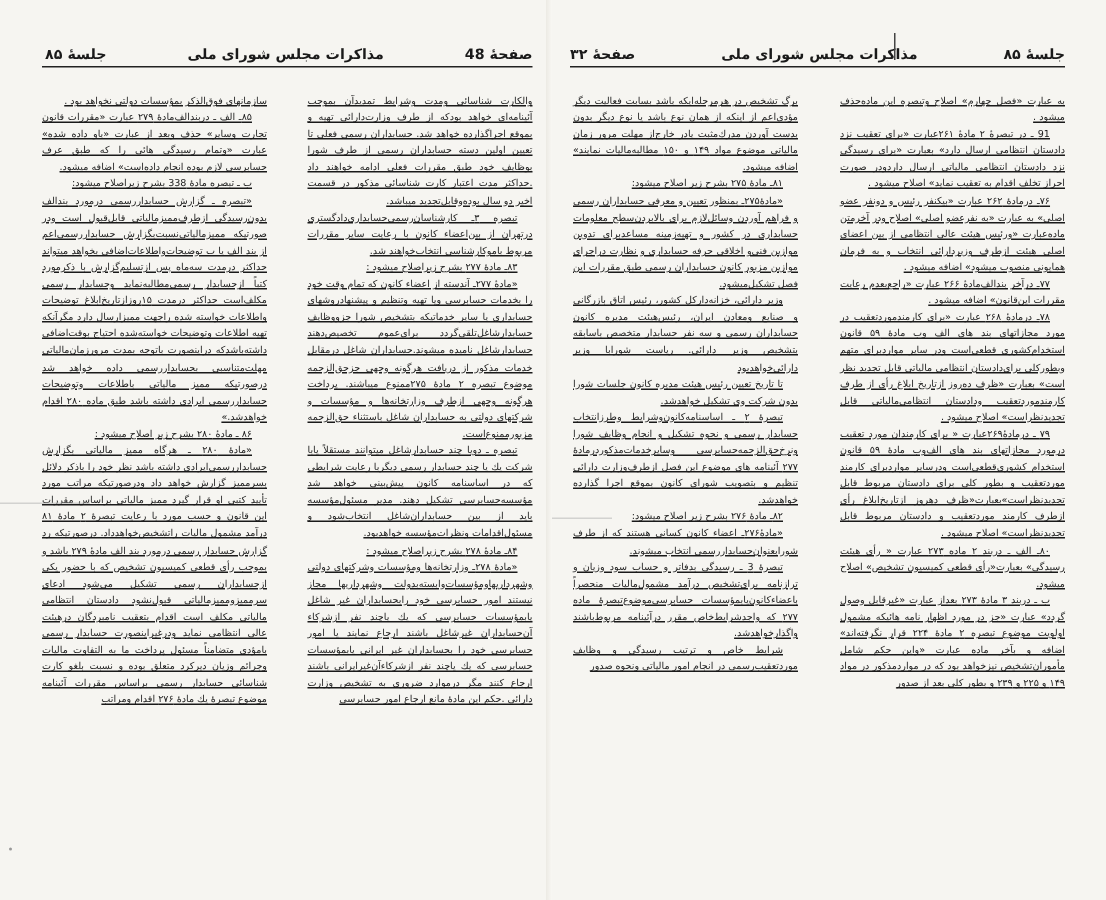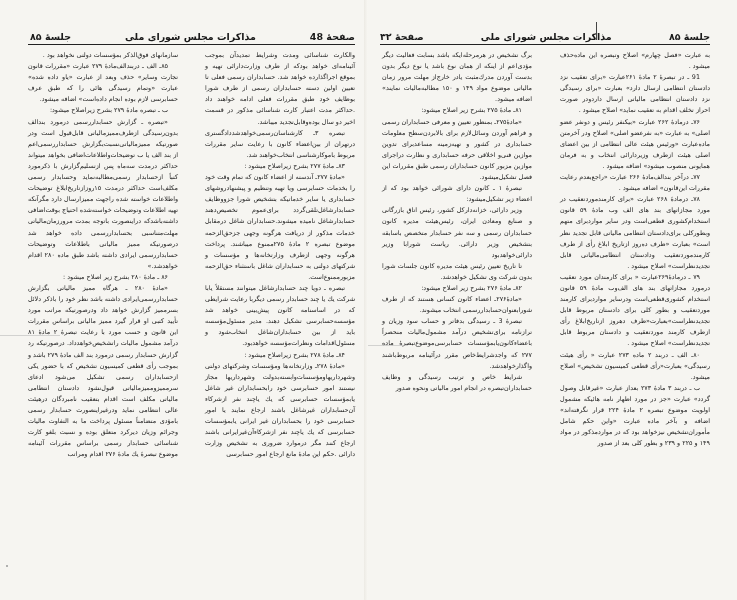--- a/index.html
+++ b/index.html
@@ -27,22 +27,22 @@
     font-weight:bold; font-size:9.5px; direction:rtl;
   }
   .page.left .header { left:30px; width:325px; }
   .page.right .header { left:12px; width:330px; }
   .rule {
     position:absolute; top:44px; height:0; border-top:1.6px solid #222;
   }
   .page.left .rule { left:28px; width:327px; }
   .page.right .rule { left:12px; width:330px; }
   .col {
-    position:absolute; top:50px; width:150px; direction:rtl; text-align:justify;
-    font-size:6.4px; line-height:11.1px; letter-spacing:-0.1px;
+    position:absolute; top:62px; width:150px; direction:rtl; text-align:justify;
+    font-size:6.4px; line-height:11.1px; letter-spacing:-0.1px;text-decoration:underline;
   }
   .col p { margin:0; }
   .col p.indent { text-indent:10px; }
   .page.left .col.c1 { left:205px; }
   .page.left .col.c2 { left:28px; }
   .page.right .col.c1 { left:192px; }
   .page.right .col.c2 { left:14px; }
   .speck { position:absolute; width:2px; height:2px; background:#999; border-radius:50%; }
   .hr-faint { position:absolute; height:0; border-top:1px solid #bbb; opacity:.6; }
 </style>
@@ -54,32 +54,32 @@
   <div class="page left">
     <div class="header">
       <span>صفحهٔ 48</span>
       <span>مذاکرات مجلس شورای ملی</span>
       <span>جلسهٔ ۸۵</span>
     </div>
     <div class="rule"></div>
 
     <div class="col c1">
       <p>والکارت شناسائی ومدت وشرایط تمدیدآن بموجب آئینامه‌ای خواهد بودکه از طرف وزارت‌دارائی تهیه و بموقع اجراگذارده خواهد شد. حسابداران رسمی فعلی تا تعیین اولین دسته حسابداران رسمی از طرف شورا بوظایف خود طبق مقررات فعلی ادامه خواهند داد .حداکثر مدت اعتبار کارت شناسائی مذکور در قسمت اخیر دو سال بوده‌وقابل‌تجدید میباشد.</p>
-      <p class="indent">تبصره ۳ـ کارشناسان‌رسمی‌خواهدشد‌دادگستری درتهران از بین‌اعضاء کانون با رعایت سایر مقررات مربوط باموکارشناسی انتخاب‌خواهند شد.</p>
+      <p class="indent">تبصره ۳ـ کارشناسان‌رسمی‌حسابداری‌دادگستری درتهران از بین‌اعضاء کانون با رعایت سایر مقررات مربوط باموکارشناسی انتخاب‌خواهند شد.</p>
       <p class="indent">۸۳ـ مادهٔ ۲۷۷ بشرح زیراصلاح میشود :</p>
       <p class="indent">«مادهٔ ۲۷۷ـ آندسته از اعضاء کانون که تمام وقت خود را بخدمات حسابرسی ویا تهیه وتنظیم و پیشنهادروشهای حسابداری یا سایر خدماتیکه بتشخیص شورا جزووظایف حسابدارشاغل‌تلقی‌گردد برای‌عموم تخصیص‌دهند حسابدارشاغل نامیده میشوند.حسابداران شاغل درمقابل خدمات مذکور از دریافت هرگونه وجهی جزحق‌الزحمه موضوع تبصره ۲ مادهٔ ۲۷۵ممنوع میباشند. پرداخت هرگونه وجهی ازطرف وزارتخانه‌ها و مؤسسات و شرکتهای دولتی به حسابداران شاغل باستثناء حق‌الزحمه مزبورممنوع‌است.</p>
       <p class="indent">تبصره ـ دویا چند حسابدارشاغل میتوانند مستقلاً یابا شرکت یك یا چند حسابدار رسمی دیگربا رعایت شرایطی که در اساسنامه کانون پیش‌بینی خواهد شد مؤسسه‌حسابرسی تشکیل دهند. مدیر مسئول‌مؤسسه باید از بین حسابداران‌شاغل انتخاب‌شود و مسئول‌اقدامات ونظرات‌مؤسسه خواهدبود.</p>
       <p class="indent">۸۴ـ مادهٔ ۲۷۸ بشرح زیراصلاح میشود :</p>
       <p class="indent">«مادهٔ ۲۷۸ـ وزارتخانه‌ها ومؤسسات وشرکتهای دولتی وشهرداریهاومؤسسات‌وابسته‌بدولت وشهرداریها مجاز نیستند امور حسابرسی خود رابحسابداران غیر شاغل یابمؤسسات حسابرسی که یك یاچند نفر ازشرکاء آن‌حسابداران غیرشاغل باشند ارجاع نمایند یا امور حسابرسی خود را بحسابداران غیر ایرانی یابمؤسسات حسابرسی که یك یاچند نفر ازشرکاءآن‌غیرایرانی باشند ارجاع کنند مگر درموارد ضروری به تشخیص وزارت دارائی .حکم این مادهٔ مانع ارجاع امور حسابرسی</p>
     </div>
 
     <div class="col c2">
       <p>سازمانهای فوق‌الذکر بمؤسسات دولتی نخواهد بود .</p>
       <p class="indent">۸۵ـ الف ـ دربندالف‌مادهٔ ۲۷۹ عبارت «مقررات قانون تجارت وسایر» حذف وبعد از عبارت «یاو داده شده» عبارت «وتمام رسیدگی هائی را که طبق عرف حسابرسی لازم بوده انجام داده‌است» اضافه میشود.</p>
-      <p class="indent">ب ـ تبصره مادهٔ ۲۷۹ بشرح زیراصلاح میشود:</p>
+      <p class="indent">ب ـ تبصره مادهٔ 338 بشرح زیراصلاح میشود:</p>
       <p class="indent">«تبصره ـ گزارش حسابداررسمی درمورد بندالف بدون‌رسیدگی ازطرف‌ممیزمالیاتی قابل‌قبول است ودر صورتیکه ممیزمالیاتی‌نسبت‌بگزارش حسابداررسمی‌اعم از بند الف یا ب توضیحات‌واطلاعات‌اضافی بخواهد میتواند حداکثر درمدت سه‌ماه پس ازتسلیم‌گزارش با ذکرمورد کتباً ازحسابدار رسمی‌مطالبه‌نماید وحسابدار رسمی مکلف‌است حداکثر درمدت ۱۵روزازتاریخ‌ابلاغ توضیحات واطلاعات خواسته شده راجهت ممیزارسال دارد مگرآنکه تهیه اطلاعات وتوضیحات خواسته‌شده احتیاج بوقت‌اضافی داشته‌باشدکه دراینصورت باتوجه بمدت مرورزمان‌مالیاتی مهلت‌متناسبی بحسابداررسمی داده خواهد شد درصورتیکه ممیز مالیاتی باطلاعات وتوضیحات حسابداررسمی ایرادی داشته باشد طبق ماده ۲۸۰ اقدام خواهدشد.»</p>
       <p class="indent">۸۶ ـ مادهٔ ۲۸۰ بشرح زیر اصلاح میشود :</p>
       <p class="indent">«مادهٔ ۲۸۰ ـ هرگاه ممیز مالیاتی بگزارش حسابداررسمی‌ایرادی داشته باشد نظر خود را باذکر دلائل بسرممیز گزارش خواهد داد ودرصورتیکه مراتب مورد تأیید کتبی او قرار گیرد ممیز مالیاتی براساس مقررات این قانون و حسب مورد با رعایت تبصرهٔ ۲ مادهٔ ۸۱ درآمد مشمول مالیات راتشخیص‌خواهدداد. درصورتیکه رد گزارش حسابدار رسمی درمورد بند الف مادهٔ ۲۷۹ باشد و بموجب رأی قطعی کمیسیون تشخیص که با حضور یکی ازحسابداران رسمی تشکیل می‌شود ادعای سرممیزوممیزمالیاتی قبول‌نشود دادستان انتظامی مالیاتی مکلف است اقدام بتعقیب نامبردگان درهیئت عالی انتظامی نماید ودرغیراینصورت حسابدار رسمی بامؤدی متضامناً مسئول پرداخت ما به التفاوت مالیات وجرائم وزیان دیرکرد متعلق بوده و نسبت بلغو کارت شناسائی حسابدار رسمی براساس مقررات آئینامه موضوع تبصرهٔ یك مادهٔ ۲۷۶ اقدام ومراتب</p>
     </div>
 
     <div class="hr-faint" style="left:0;top:335px;width:60px"></div>
     <div class="speck" style="left:6px;top:565px"></div>
   </div>
 
   <div class="gutter"></div>
@@ -100,25 +100,25 @@
       <p class="indent">۷۸ـ درمادهٔ ۲۶۸ عبارت «برای کارمندموردتعقیب در مورد مجازاتهای بند های الف وب مادهٔ ۵۹ قانون استخدام‌کشوری قطعی‌است ودر سایر مواردبرای متهم وبطورکلی برای‌دادستان انتظامی مالیاتی قابل تجدید نظر است» بعبارت «ظرف ده‌روز ازتاریخ ابلاغ رأی از طرف کارمندموردتعقیب ودادستان انتظامی‌مالیاتی قابل تجدیدنظراست» اصلاح میشود .</p>
       <p class="indent">۷۹ ـ درمادهٔ۲۶۹عبارت « برای کارمندان مورد تعقیب درمورد مجازاتهای بند های الف‌وب مادهٔ ۵۹ قانون استخدام کشوری‌قطعی‌است ودرسایر مواردبرای کارمند موردتعقیب و بطور کلی برای دادستان مربوط قابل تجدیدنظراست»بعبارت«ظرف دهروز ازتاریخ‌ابلاغ رأی ازطرف کارمند موردتعقیب و دادستان مربوط قابل تجدیدنظراست» اصلاح میشود .</p>
       <p class="indent">۸۰ـ الف ـ دربند ۲ ماده ۲۷۳ عبارت « رأی هیئت رسیدگی» بعبارت«رأی قطعی کمیسیون تشخیص» اصلاح میشود.</p>
       <p class="indent">ب ـ دربند ۳ مادهٔ ۲۷۳ بعداز عبارت «غیرقابل وصول گردد» عبارت «جز در مورد اظهار نامه هائیکه مشمول اولویت موضوع تبصره ۲ مادهٔ ۲۲۴ قرار نگرفته‌اند» اضافه و بآخر ماده عبارت «واین حکم شامل مأموران‌تشخیص نیزخواهد بود که در مواردمذکور در مواد ۱۴۹ و ۲۲۵ و ۲۳۹ و بطور کلی بعد از صدور</p>
     </div>
 
     <div class="col c2">
       <p>برگ تشخیص در هرمرحله‌ایکه باشد بسابت فعالیت دیگر مؤدی‌اعم از اینکه از همان نوع باشد یا نوع دیگر بدون بدست آوردن مدرك‌مثبت یادر خارج‌از مهلت مرور زمان مالیاتی موضوع مواد ۱۴۹ و ۱۵۰ مطالبه‌مالیات نمایند» اضافه میشود.</p>
       <p class="indent">۸۱ـ مادهٔ ۲۷۵ بشرح زیر اصلاح میشود:</p>
       <p class="indent">«مادهٔ۲۷۵ـ بمنظور تعیین و معرفی حسابداران رسمی و فراهم آوردن وسائل‌لازم برای بالابردن‌سطح معلومات حسابداری در کشور و تهیه‌زمینه مساعدبرای تدوین موازین فنی‌و اخلاقی حرفه حسابداری و نظارت دراجرای موازین مزبور کانون حسابداران رسمی طبق مقررات این فصل تشکیل‌میشود.</p>
-      <p class="indent">تبصرهٔ ۱ ـ کانون دارای شورائی خواهد بود که از اعضاء زیر تشکیل‌میشود:</p>
       <p class="indent">وزیر دارائی، خزانه‌دارکل کشور، رئیس اتاق بازرگانی و صنایع ومعادن ایران، رئیس‌هیئت مدیره کانون حسابداران رسمی و سه نفر حسابدار متخصص باسابقه بتشخیص وزیر دارائی. ریاست شورابا وزیر دارائی‌خواهدبود</p>
       <p class="indent">تا تاریخ تعیین رئیس هیئت مدیره کانون جلسات شورا بدون شرکت وی تشکیل خواهدشد.</p>
+      <p class="indent">تبصرهٔ ۲ ـ اساسنامه‌کانون‌وشرایط وطرزانتخاب حسابدار رسمی و نحوه تشکیل و انجام وظایف شورا ونرخ‌حق‌الزحمه‌حسابرسی وسایرخدمات‌مذکوردرمادهٔ ۲۷۷ آئینامه های موضوع این فصل ازطرف‌وزارت دارائی تنظیم و بتصویب شورای کانون بموقع اجرا گذارده خواهدشد.</p>
       <p class="indent">۸۲ـ مادهٔ ۲۷۶ بشرح زیر اصلاح میشود:</p>
       <p class="indent">«مادهٔ۲۷۶ـ اعضاء کانون کسانی هستند که از طرف شورابعنوان‌حسابداررسمی انتخاب میشوند.</p>
       <p class="indent">تبصرهٔ 3 ـ رسیدگی بدفاتر و حساب سود وزیان و ترازنامه برای‌تشخیص درآمد مشمول‌مالیات منحصراً باعضاء‌کانون‌یابمؤسسات حسابرسی‌موضوع‌تبصرهٔ ماده ۲۷۷ که واجدشرایط‌خاص مقرر درآئینامه مربوط‌باشند واگذارخواهدشد.</p>
-      <p class="indent">شرایط خاص و ترتیب رسیدگی و وظایف حسابداران‌تبصره در انجام امور مالیاتی ونحوه صدور</p>
+      <p class="indent">شرایط خاص و ترتیب رسیدگی و وظایف موردتعقیب‌رسمی در انجام امور مالیاتی ونحوه صدور</p>
     </div>
 
     <div class="hr-faint" style="left:0;top:345px;width:40px"></div>
     <div style="position:absolute;left:228px;top:22px;width:0;height:18px;border-left:1px solid #444"></div>
   </div>
 </div>
 
 </body></html>

